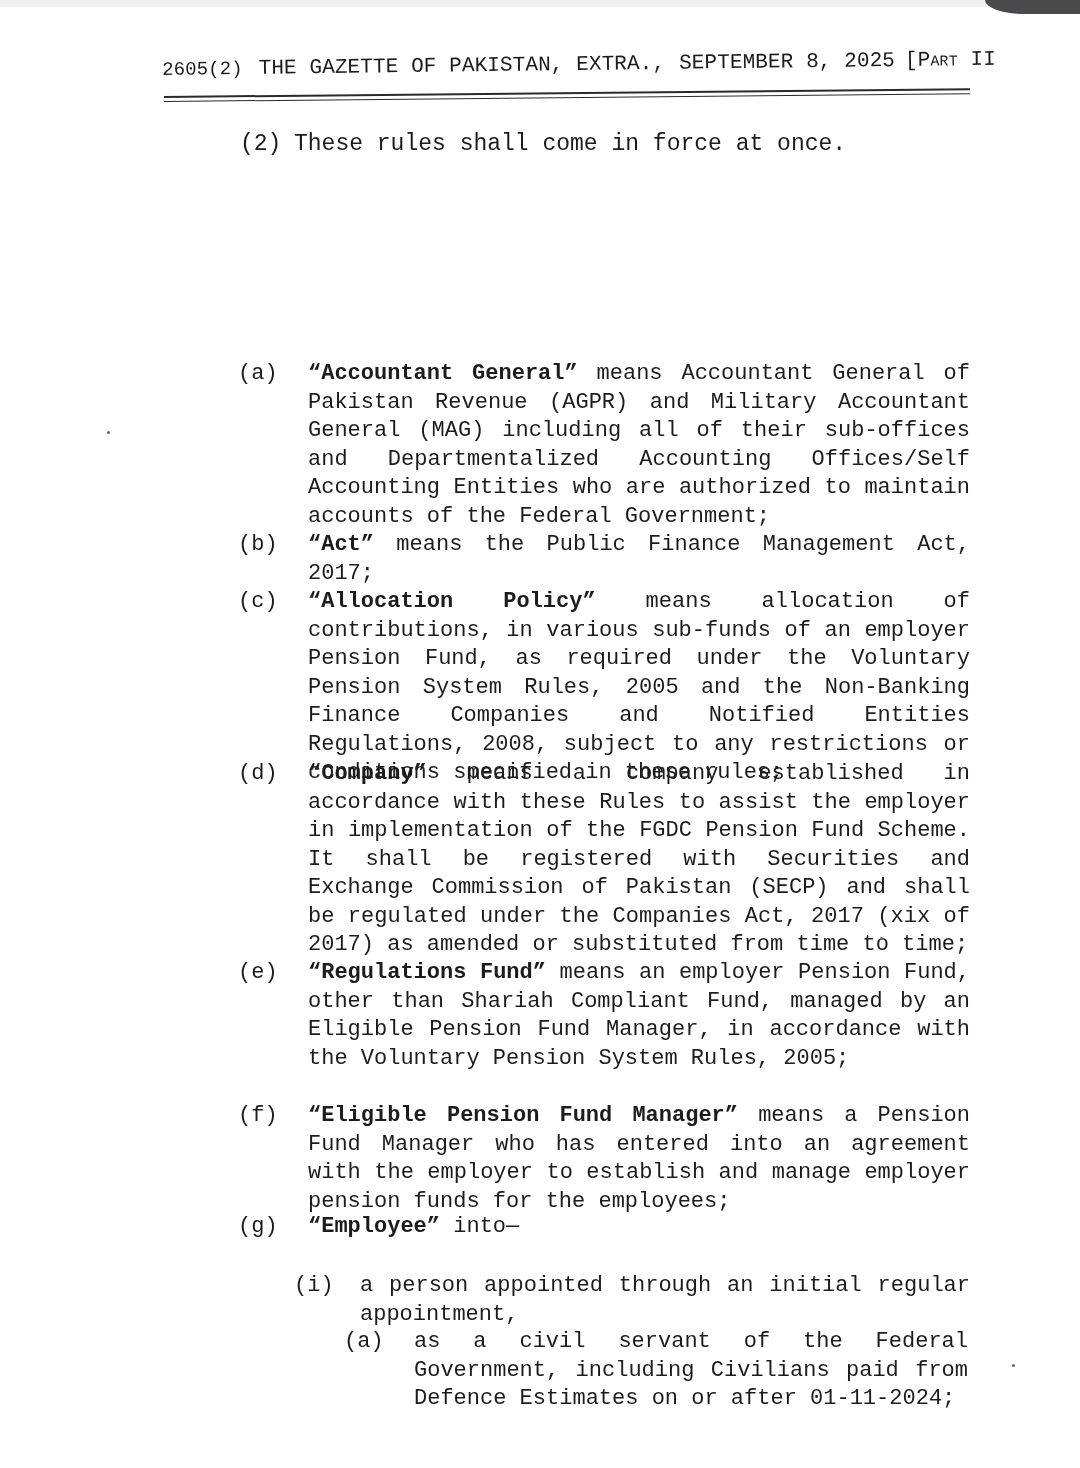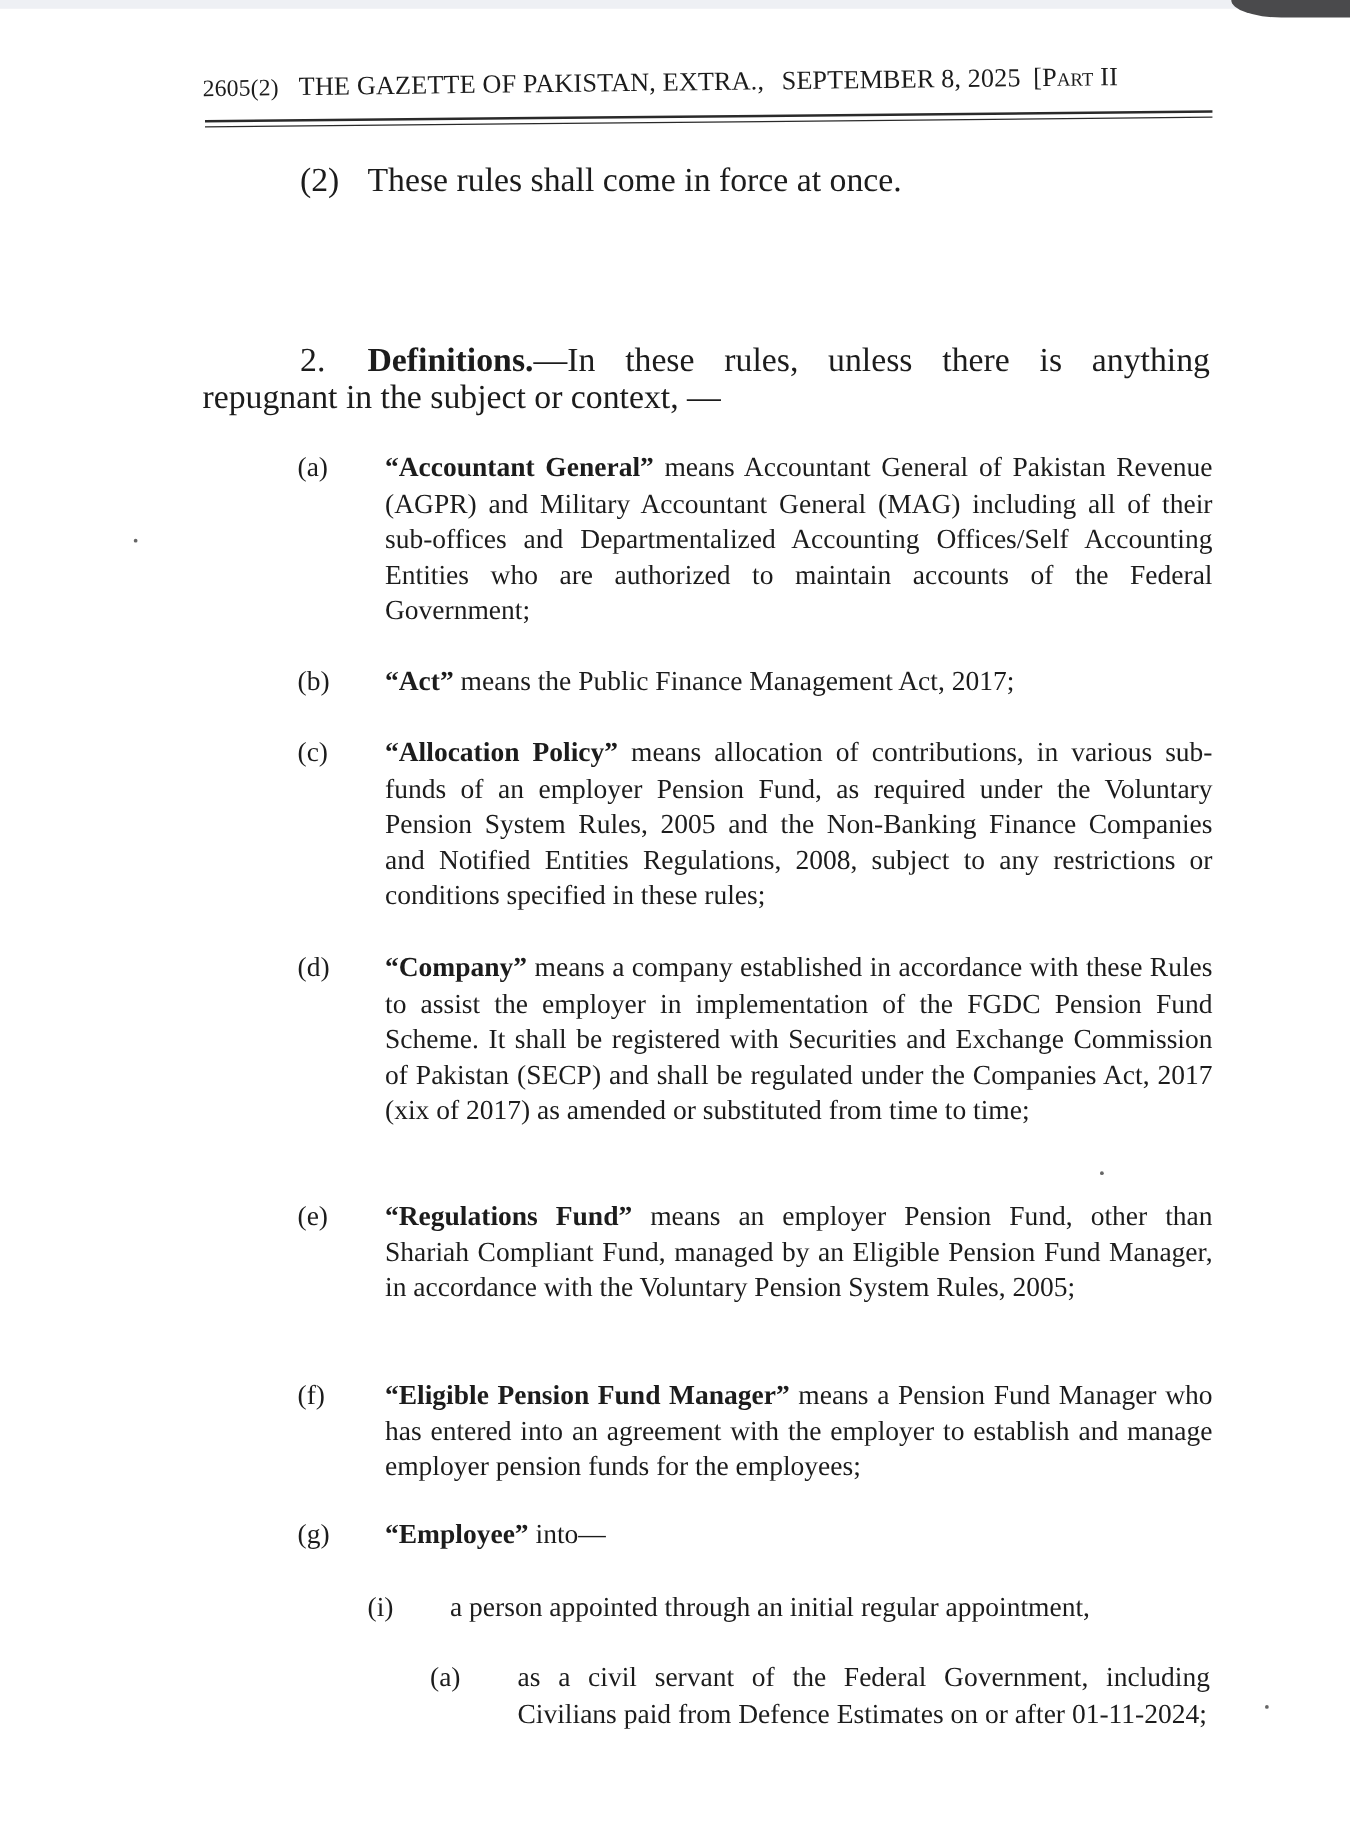--- a/index.html
+++ b/index.html
@@ -13,41 +13,41 @@
   .topbar {
     position: absolute; left: 0; top: 0; width: 1080px; height: 7px;
     background: #eef0f4;
   }
   .corner-tab {
     position: absolute; right: 0; top: 0; width: 95px; height: 14px;
     background: #4a4a4c;
     border-bottom-left-radius: 40px 14px;
   }
   .page {
-    position: absolute; left: 0; top: 0; width: 1080px; height: 1244px;
+    position: absolute; left: 0; top: 0; width: 1080px; height: 1244px; font-family: Liberation Mono, monospace;
   }
   .header {
     position: absolute; left: 162px; top: 58px; width: 808px;
     transform: rotate(-0.7deg); transform-origin: left top;
     font-size: 21px; letter-spacing: 0.1px; white-space: nowrap;
   }
   .header .pg { font-size: 19px; margin-right: 16px; }
   .header .title { margin-right: 14px; }
   .header .date { margin-right: 10px; }
   .header .part { font-variant: small-caps; }
   .rule {
     position: absolute; left: 164px; width: 806px; height: 0;
     border-top: 2px solid #2a2a2a;
     transform: rotate(-0.55deg); transform-origin: left top;
   }
   .rule.r1 { top: 96px; }
   .rule.r2 { top: 101px; border-top-width: 1.5px; }
 
   .p {
-    position: absolute; font-size: 27px; line-height: 29px;
+    position: absolute; font-size: 23px; line-height: 29px;
     text-align: justify;
   }
   .num { display: inline-block; }
   b { font-weight: bold; }
 
   .clause {
     position: absolute; font-size: 22px; line-height: 28.5px;
   }
   .clause .lbl {
     position: absolute; left: 0; top: 0;
@@ -73,23 +73,20 @@
     <span class="pg">2605(2)</span><span class="title">THE GAZETTE OF PAKISTAN, EXTRA.,</span><span class="date">SEPTEMBER 8, 2025</span><span class="part">[Part II</span>
   </div>
   <div class="rule r1"></div>
   <div class="rule r2"></div>
 
   <div class="p" style="left:240px; top:130px; width:730px;">
     <span class="num" style="width:54px;">(2)</span><span>These rules shall come in force at once.</span>
   </div>
 
 
-  <div class="p" style="left:162px; top:274px; width:806px; text-indent:78px;">
-    <span class="num" style="width:54px; text-indent:0;">2.</span><b>Definitions.</b><span>—In these rules, unless there is anything repugnant in the subject or context, —</span>
-  </div>
 
   <div class="clause" style="left:238px; top:360px; width:732px;">
     <span class="lbl">(a)</span>
     <div class="body"><b>“Accountant General”</b><span> means Accountant General of Pakistan Revenue (AGPR) and Military Accountant General (MAG) including all of their sub-offices and Departmentalized Accounting Offices/Self Accounting Entities who are authorized to maintain accounts of the Federal Government;</span></div>
   </div>
 
   <div class="clause" style="left:238px; top:531px; width:732px;">
     <span class="lbl">(b)</span>
     <div class="body"><b>“Act”</b><span> means the Public Finance Management Act, 2017;</span></div>
   </div>

